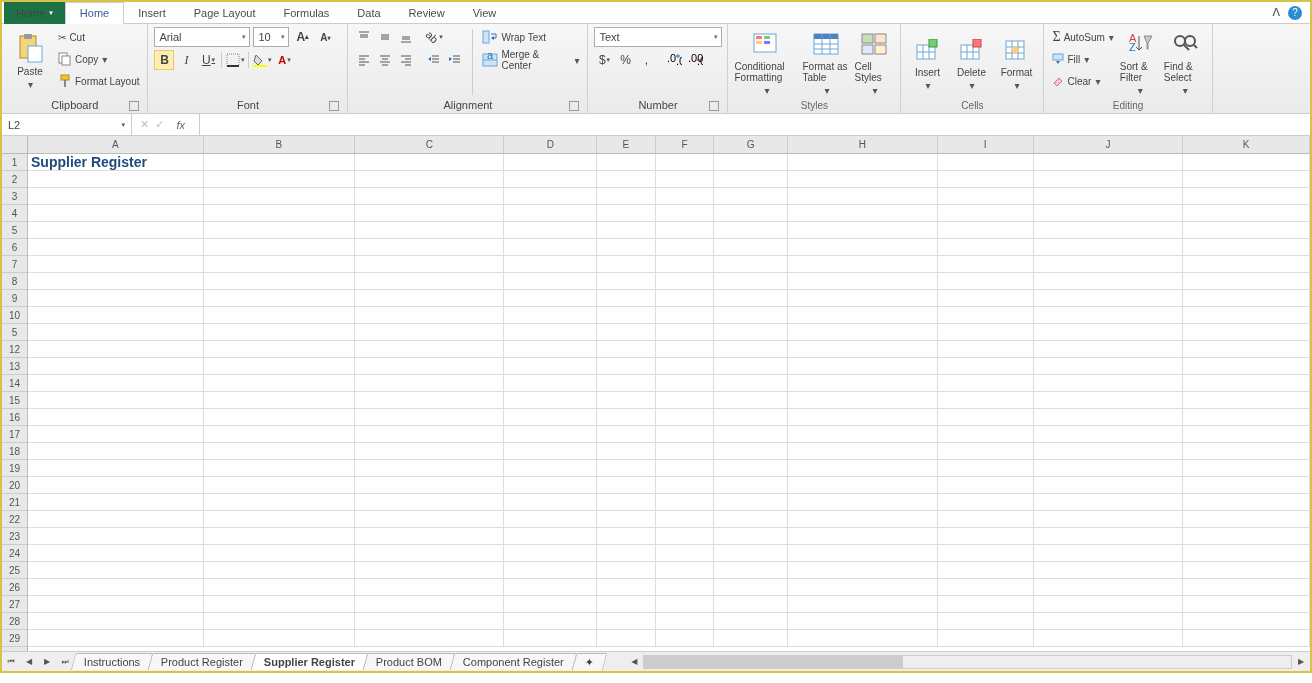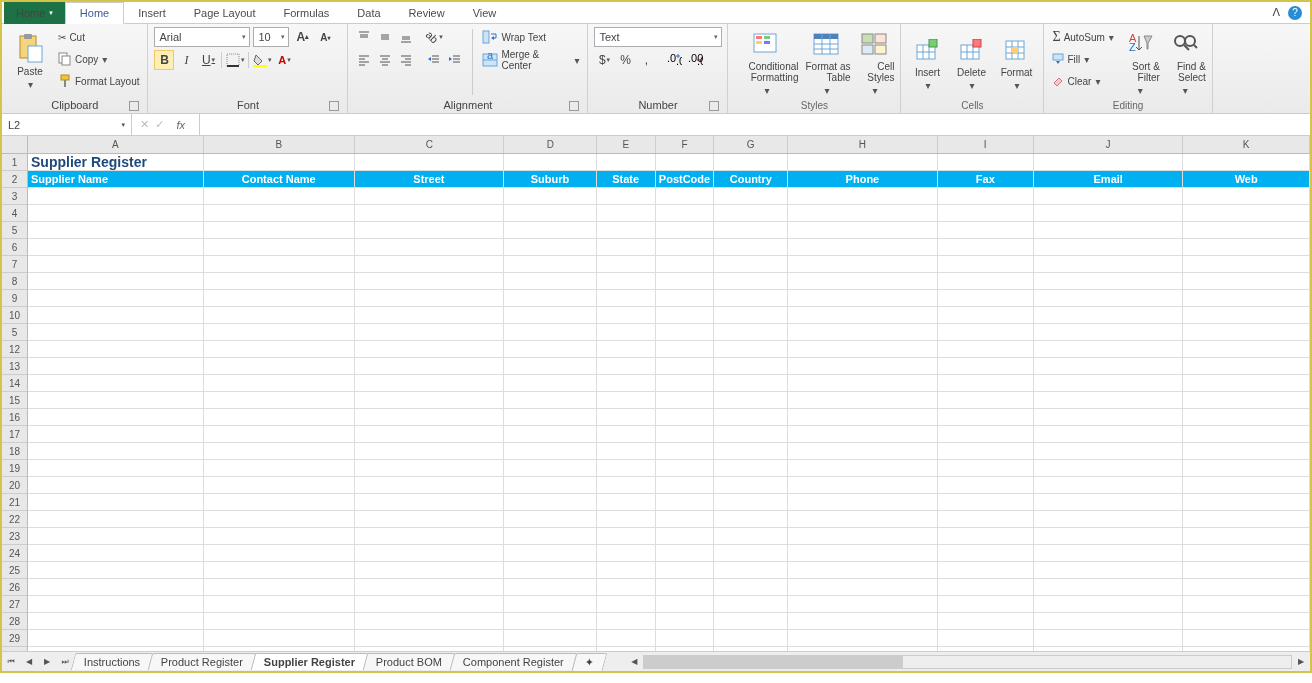--- a/index.html
+++ b/index.html
@@ -9,21 +9,21 @@
 .tab{padding:3px 14px;height:22px;display:flex;align-items:center;cursor:pointer;color:#4b4b4b}
 .tab.active{background:#fff;border:1px solid #ccc;border-bottom:1px solid #fff;color:#3b5998;font-weight:500}
 .tab-right{margin-left:auto;display:flex;align-items:center;gap:8px;padding-right:8px}
 .ribbon{display:flex;background:linear-gradient(#f7f7f7,#eaeaea);border-bottom:1px solid #ccc;height:90px}
 .group{display:flex;flex-direction:column;border-right:1px solid #d0d0d0;padding:3px 6px 0 6px;position:relative}
 .group-body{flex:1;display:flex;gap:4px}
 .group-label{text-align:center;font-size:10px;color:#666;padding:2px 0;position:relative}
 .dlg{position:absolute;right:2px;bottom:2px;width:10px;height:10px;border:1px solid #999;cursor:pointer}
 .big-btn{display:flex;flex-direction:column;align-items:center;justify-content:center;width:44px;cursor:pointer;gap:2px}
 .big-btn .ic{width:30px;height:30px;display:flex;align-items:center;justify-content:center}
-.big-btn span{font-size:10px;text-align:right;line-height:1.1}
+.big-btn span{font-size:10px;text-align:left;line-height:1.1}
 .col{display:flex;flex-direction:column;gap:2px;justify-content:flex-start}
 .row{display:flex;align-items:center;gap:3px;height:20px;cursor:pointer;padding:0 2px}
 .row span{font-size:10px}
 .sel{border:1px solid #abadb3;background:#fff;height:20px;display:flex;align-items:center;padding:0 4px;cursor:pointer}
 .sel .dd{margin-left:auto;font-size:7px;color:#666}
 .btn-s{width:20px;height:20px;border:1px solid transparent;display:flex;align-items:center;justify-content:center;cursor:pointer;font-size:12px}
 .caret{font-size:7px;color:#555;margin-left:1px}
 .fbar{display:flex;align-items:center;height:22px;border-bottom:1px solid #ccc;background:#fff}
 .namebox{width:130px;border-right:1px solid #ccc;padding:0 6px;display:flex;align-items:center;height:100%}
 .namebox input{border:none;outline:none;width:80px;font-size:11px}
@@ -505,33 +505,20 @@
         <div class="cell" style="width: 158px;"></div>
         <div class="cell" style="width: 98px;"></div>
         <div class="cell" style="width: 62px;"></div>
         <div class="cell" style="width: 62px;"></div>
         <div class="cell" style="width: 78px;"></div>
         <div class="cell" style="width: 158px;"></div>
         <div class="cell" style="width: 102px;"></div>
         <div class="cell" style="width: 158px;"></div>
         <div class="cell" style="width: 134px;"></div>
       </div>
-      <div class="crow hdr-row">
-        <div class="cell" style="width: 186px; justify-content: flex-start;">Supplier Name</div>
-        <div class="cell" style="width: 160px;">Contact Name</div>
-        <div class="cell" style="width: 158px;">Street</div>
-        <div class="cell" style="width: 98px;">Suburb</div>
-        <div class="cell" style="width: 62px;">State</div>
-        <div class="cell" style="width: 62px;">PostCode</div>
-        <div class="cell" style="width: 78px;">Country</div>
-        <div class="cell" style="width: 158px;">Phone</div>
-        <div class="cell" style="width: 102px;">Fax</div>
-        <div class="cell" style="width: 158px;">Email</div>
-        <div class="cell" style="width: 134px;">Web</div>
-      </div>
       <div class="crow">
         <div class="cell" style="width: 186px;"></div>
         <div class="cell" style="width: 160px;"></div>
         <div class="cell" style="width: 158px;"></div>
         <div class="cell" style="width: 98px;"></div>
         <div class="cell" style="width: 62px;"></div>
         <div class="cell" style="width: 62px;"></div>
         <div class="cell" style="width: 78px;"></div>
         <div class="cell" style="width: 158px;"></div>
         <div class="cell" style="width: 102px;"></div>

